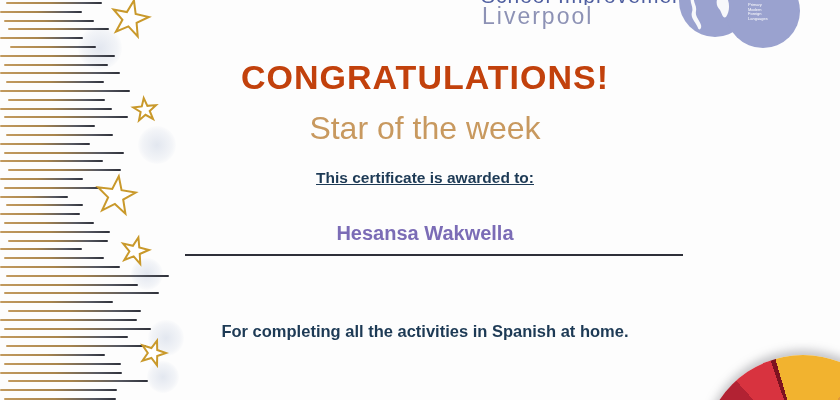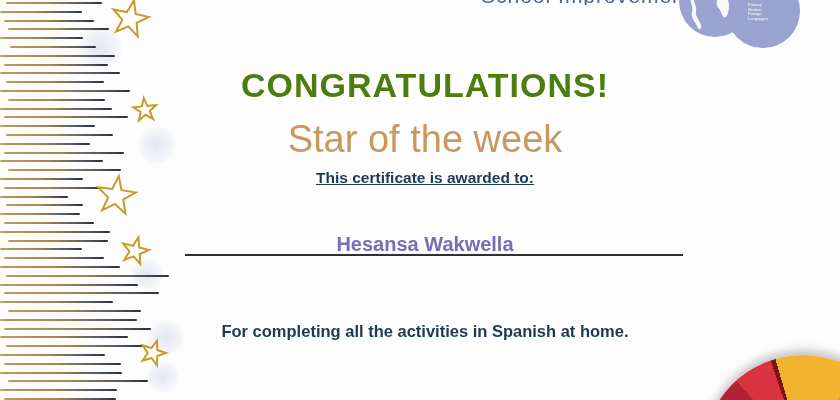--- a/index.html
+++ b/index.html
@@ -23,24 +23,24 @@
     color:#4f5fa0; font-weight:500; white-space:nowrap;
   }
   .org-liverpool{
     position:absolute; left:482px; top:3px; font-size:23px; letter-spacing:2px;
     color:#8d92b5; font-weight:400;
   }
   .logo{ position:absolute; left:678px; top:0; }
   .logo-text{ font-size:4px; fill:#ffffff; font-family:"Liberation Sans",sans-serif; }
   
   .ctext{ position:absolute; left:130px; width:590px; text-align:center; }
-  .title   { top:66px;  font-size:34px; font-weight:600; letter-spacing:1px; color:#4d7c0f; }
-  .subtitle{ top:110px; font-size:38px; font-weight:400; color:#c8995f;margin-top:8px; }
+  .title   { top:58px;  font-size:34px; font-weight:600; letter-spacing:1px; color:#c2410c; }
+  .subtitle{ top:110px; font-size:32px; font-weight:400; color:#c8995f; }
   .award-intro{ top:169px; font-size:15.5px; font-weight:bold; color:#1d3a55;text-decoration:underline; }
-  .recipient  { top:222px; font-size:20px; font-weight:bold; color:#7b6cb6;margin-top:11px; }
+  .recipient  { top:222px; font-size:20px; font-weight:bold; color:#7b6cb6; }
   .rule{ position:absolute; left:185px; top:254px; width:498px; height:2px; background:#2e3039; }
   .reason { top:283px; font-size:16.5px; font-weight:bold; color:#1d3a55;margin-top:39px; }
   .closing{ top:314px; font-size:30px; font-weight:400; color:#bf8450; }
   
   .ball{
     position:absolute; left:703px; top:355px; width:200px; height:200px; border-radius:50%;
     box-shadow:0 -5px 10px rgba(110,110,118,0.40);
     background:conic-gradient(from 0deg,
       #f2b32f 0deg 32deg,
       #e09a38 32deg 60deg,
@@ -126,20 +126,21 @@
         <polygon points="0.00,-14.00 3.29,-4.53 13.31,-4.33 5.33,1.73 8.23,11.33 0.00,5.60 -8.23,11.33 -5.33,1.73 -13.31,-4.33 -3.29,-4.53" fill="rgba(255,255,255,0.85)" stroke="#c9992b" stroke-width="2" stroke-linejoin="miter"></polygon>
       </svg>
       <svg width="34" height="34" viewBox="-17 -17 34 34" style="position: absolute; left: 136px; top: 336px; transform: rotate(18deg);">
         <polygon points="0.00,-13.00 3.06,-4.21 12.36,-4.02 4.95,1.61 7.64,10.52 0.00,5.20 -7.64,10.52 -4.95,1.61 -12.36,-4.02 -3.06,-4.21" fill="rgba(255,255,255,0.85)" stroke="#c9992b" stroke-width="2" stroke-linejoin="miter"></polygon>
       </svg>
     </div>
 
   <div class="org-partial">
     <span class="org-partial-text">School Improvement</span>
   </div>
+  <div class="org-liverpool">Liverpool</div>
 
   <svg class="logo" width="124" height="52" viewBox="0 0 124 52">
     <circle cx="37" cy="1" r="36" fill="#9aa2cf"></circle>
     <circle cx="85" cy="11" r="37" fill="#9aa2cf"></circle>
     <path fill="#ffffff" opacity="0.92" d="M14,-6 C10,2 16,6 14,12 C12,18 18,22 20,28 C21,31 24,29 23,25 C21,19 17,17 18,11 C19,5 15,3 16,-3 Z"></path>
     <path fill="#ffffff" opacity="0.92" d="M42,-6 C37,0 38,6 42,10 C44,14 45,19 48,17 C51,13 52,6 50,0 L49,-6 Z"></path>
     <text class="logo-text" x="70" y="6">Primary</text>
     <text class="logo-text" x="70" y="10.5">Modern</text>
     <text class="logo-text" x="70" y="15">Foreign</text>
     <text class="logo-text" x="70" y="19.5">Languages</text>

